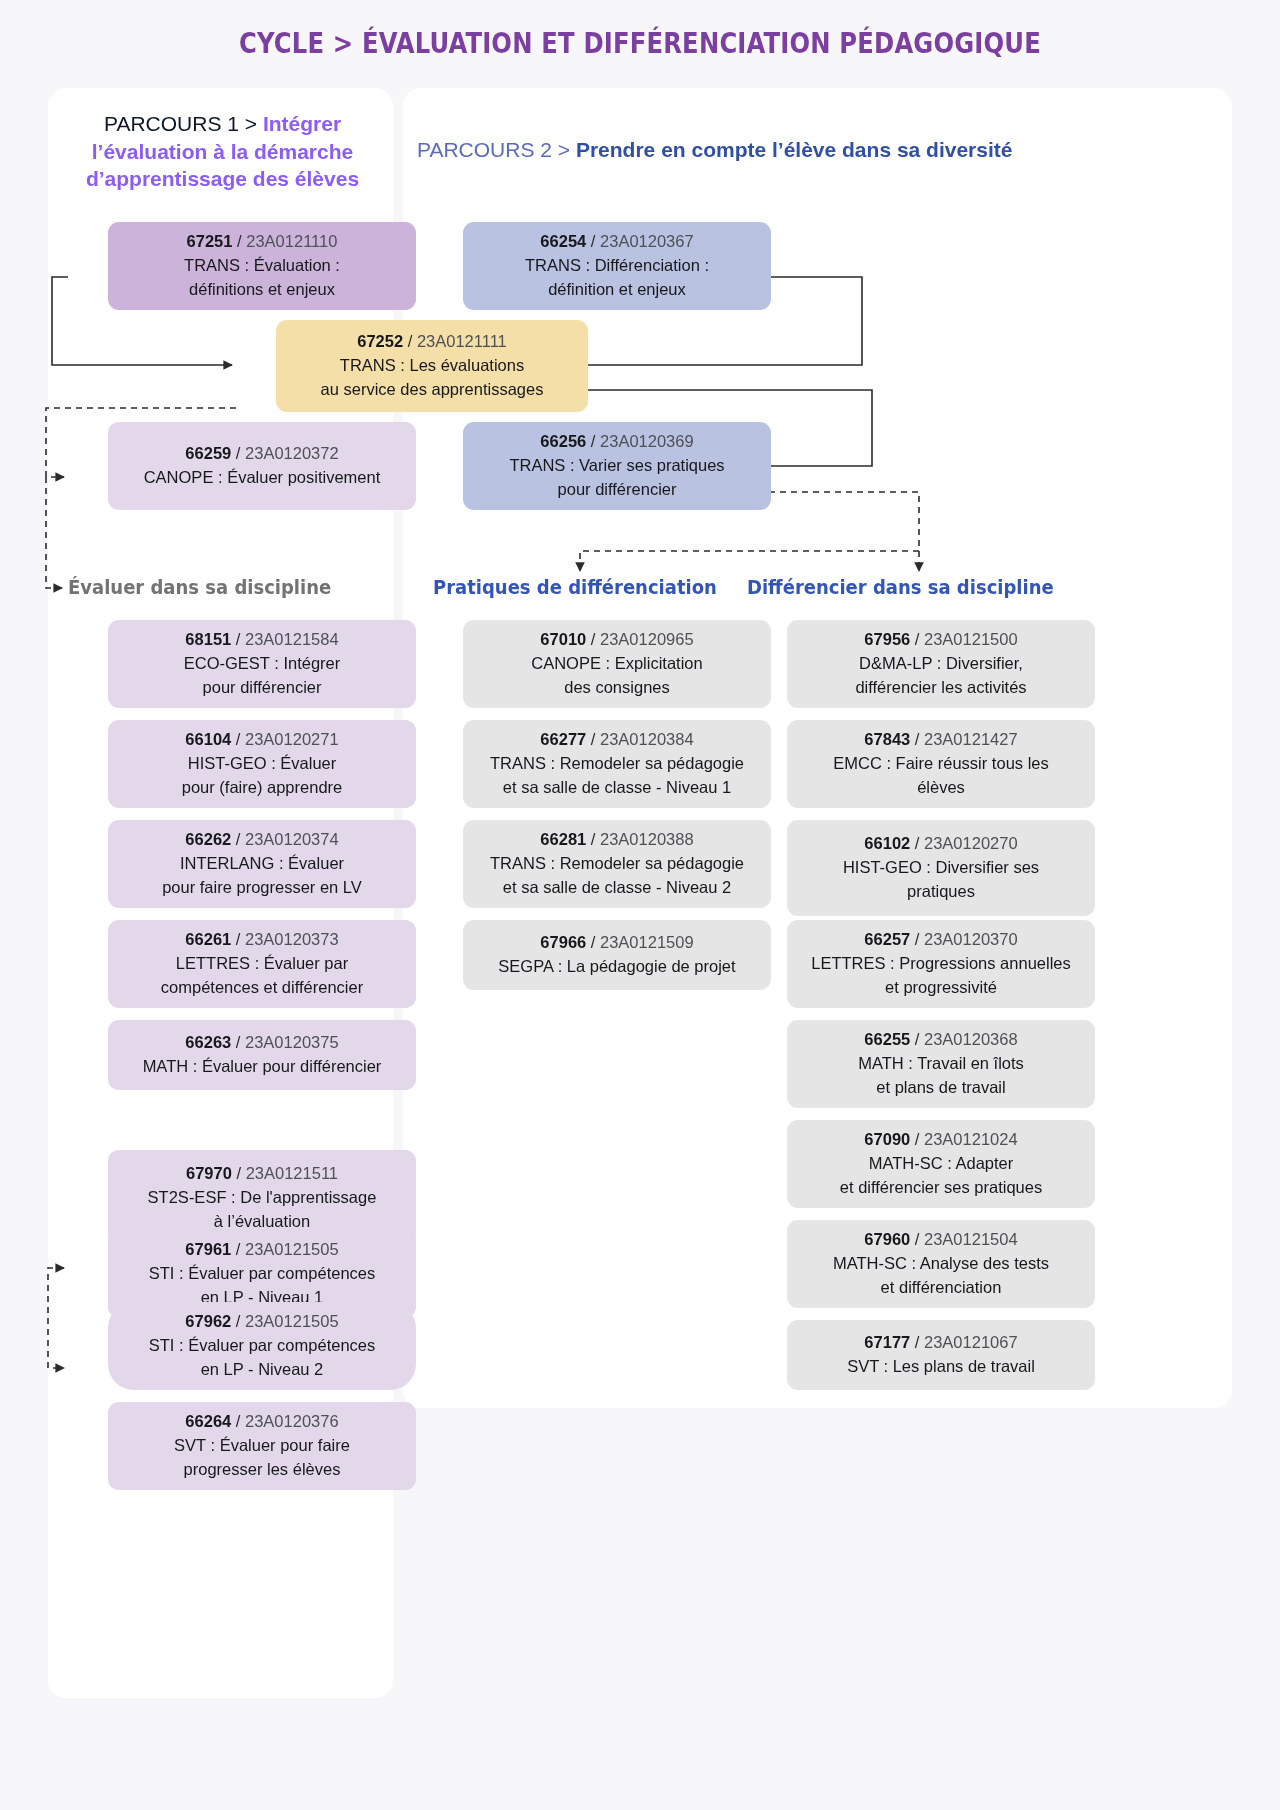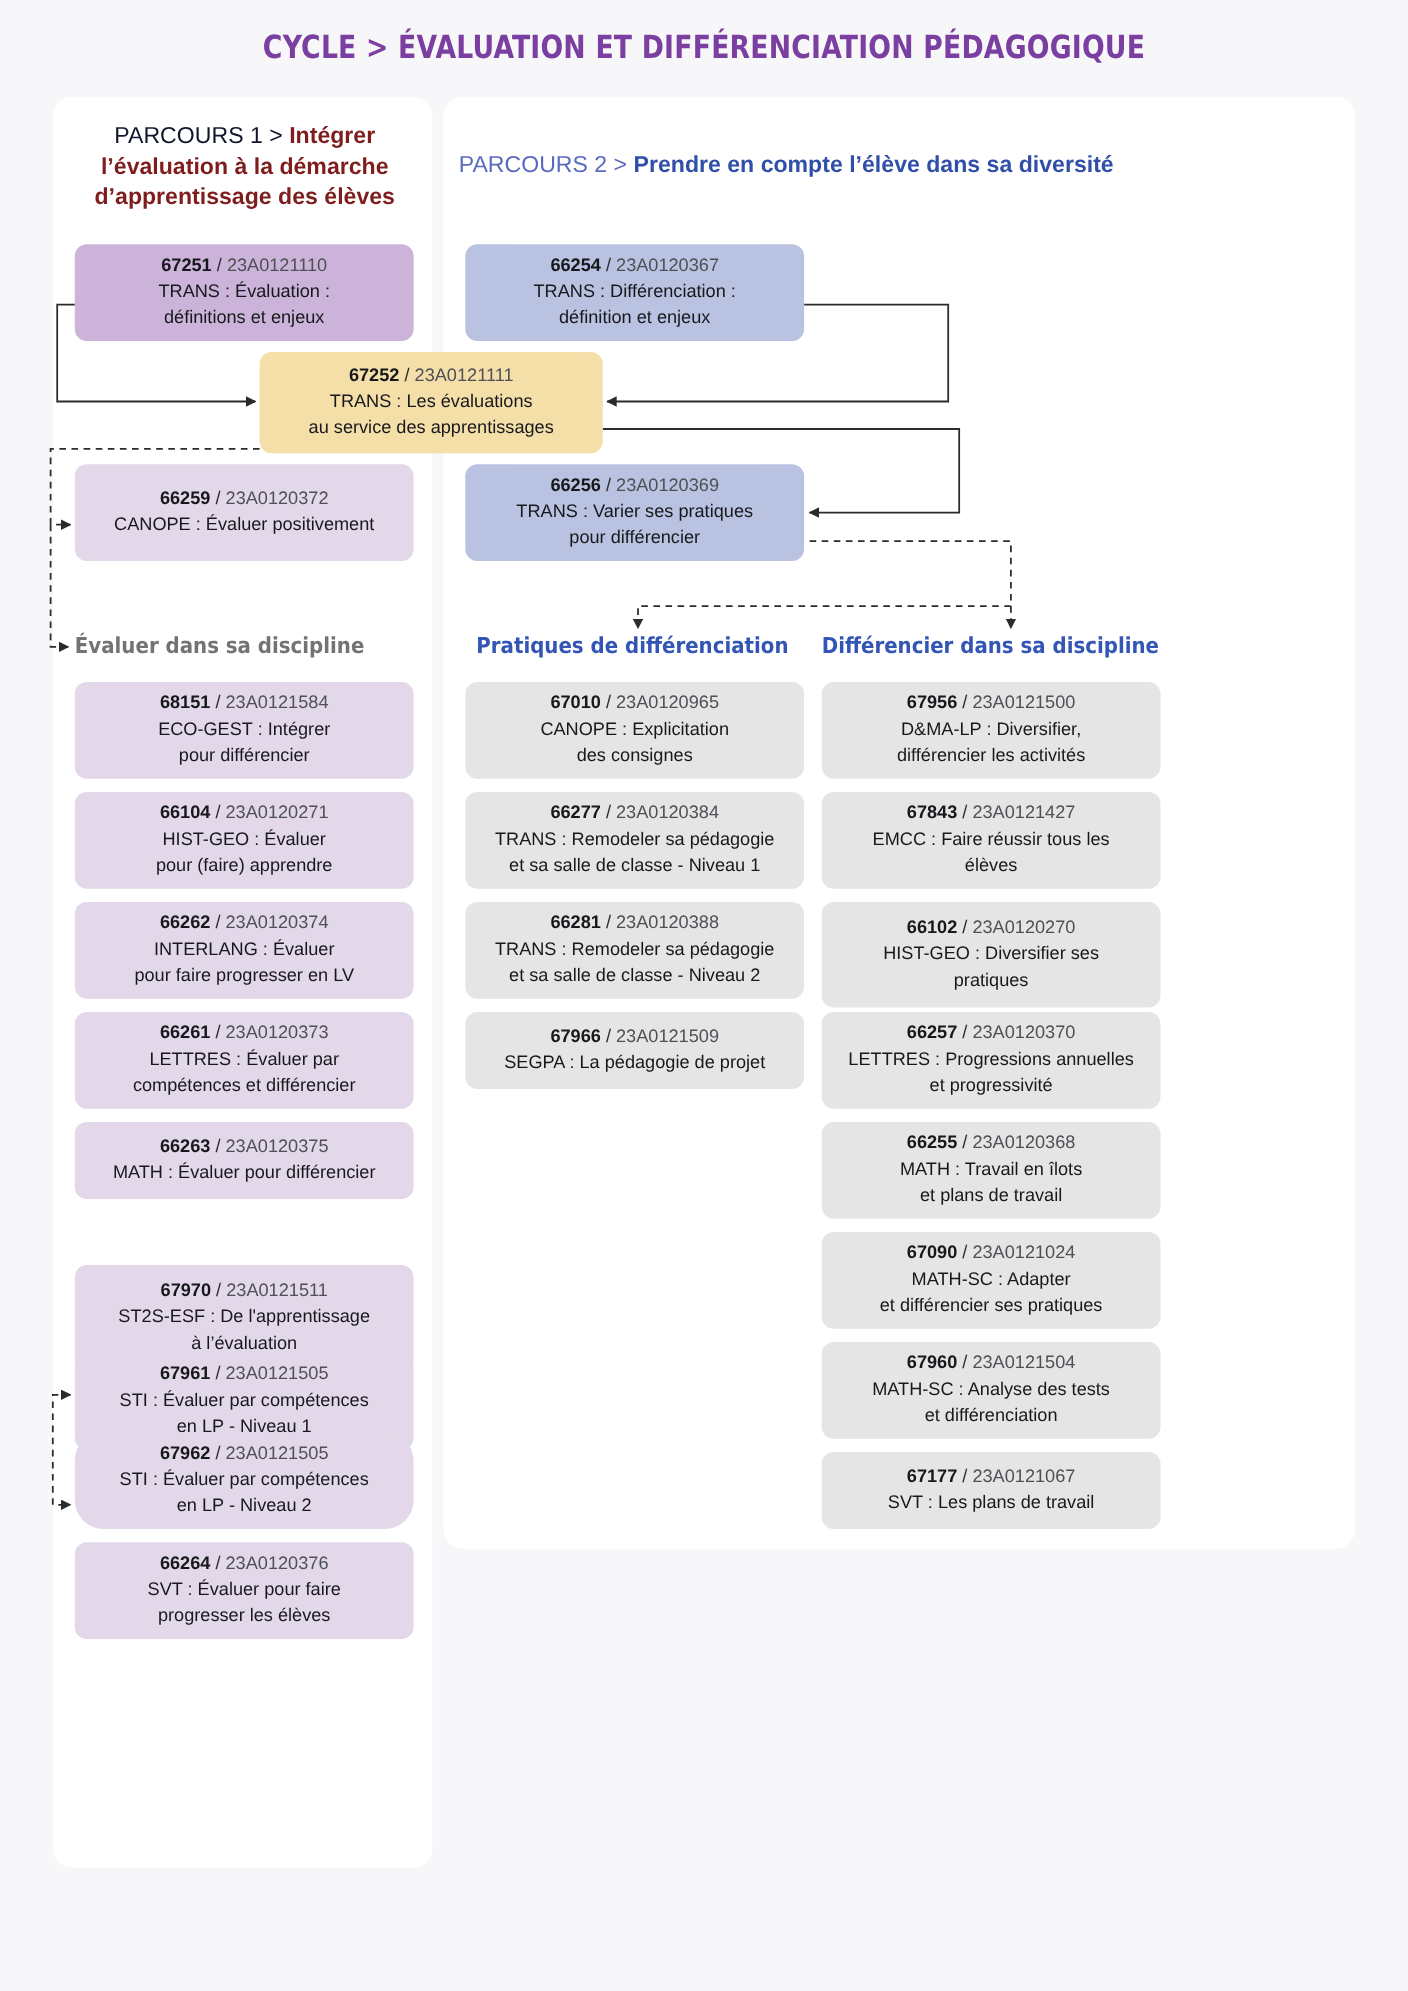--- a/index.html
+++ b/index.html
@@ -48,38 +48,39 @@
   }
   #parcours1-head {
     left: 70px; top: 110px; width: 305px;
     text-align: center;
   }
   #parcours2-head {
     left: 417px; top: 136px; width: 800px;
     text-align: left;
   }
   .pc-light-p { color: #0f172a; font-weight: normal; }
-  .pc-bold-p  { color: #7f1d1d; font-weight: bold; }
+  .pc-bold-p  { color: #8b5cf6; font-weight: bold; }
   .pc-light-b { color: #5a6bbf; font-weight: normal; }
   .pc-bold-b  { color: #2f4fa8; font-weight: bold; }
   .chev { font-weight: normal; }
 
   
   .card {
     position: absolute;
     border-radius: 11px;
     display: flex;
     flex-direction: column;
     align-items: center;
     justify-content: center;
     text-align: center;
     font-size: 16.5px;
     line-height: 1.45;
     color: #17181c;
     padding: 6px 10px;
+    margin-left: 40px;
   }
   .card .codeline { white-space: nowrap; }
   .card .code { font-weight: bold; }
   .card .sep  { color: #2b2b2b; }
   .card .ref  { color: #4e5056; }
   .card .body { }
 
   .c-purple-dark  { background: #cbb3d9; }
   .c-purple-light { background: #e2d8e9; }
   .c-blue-dark    { background: #b9c2e0; }

